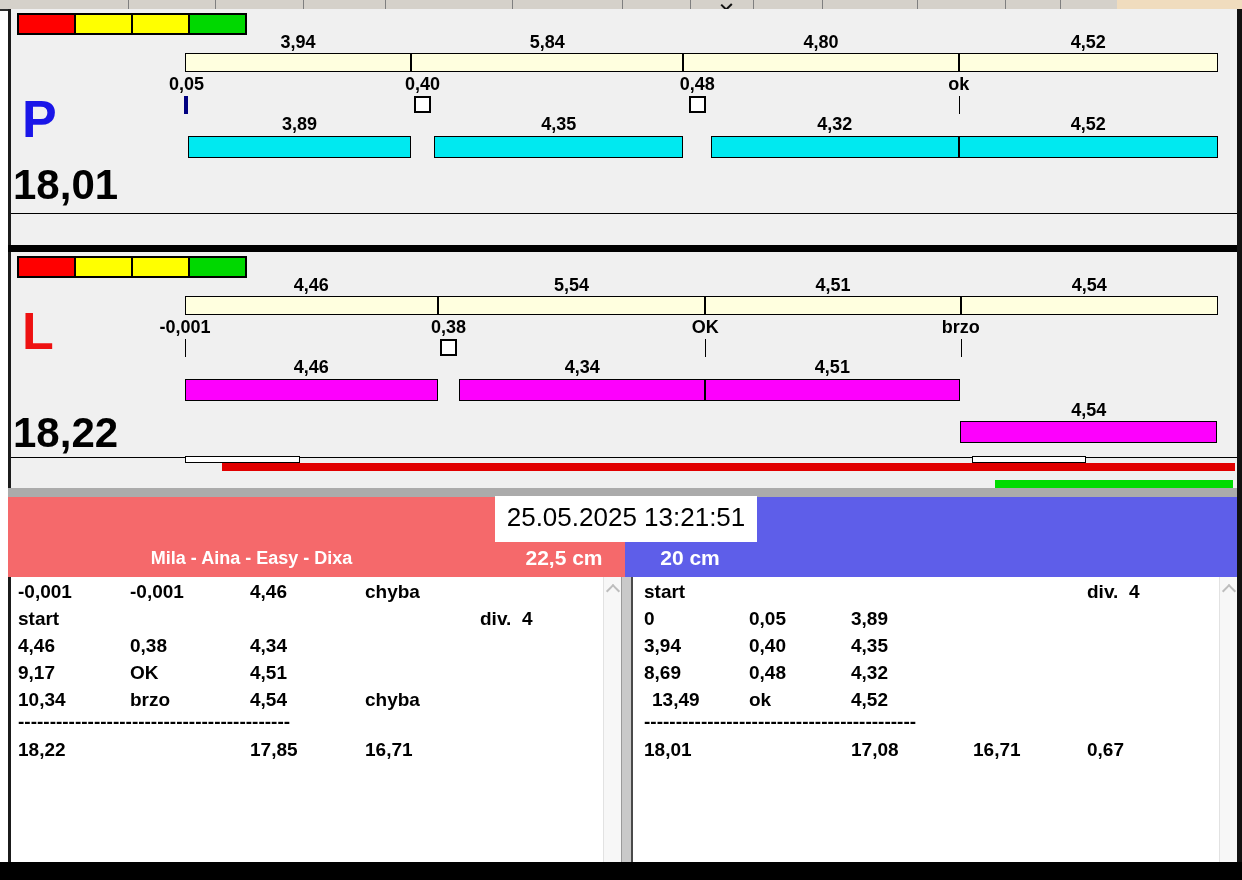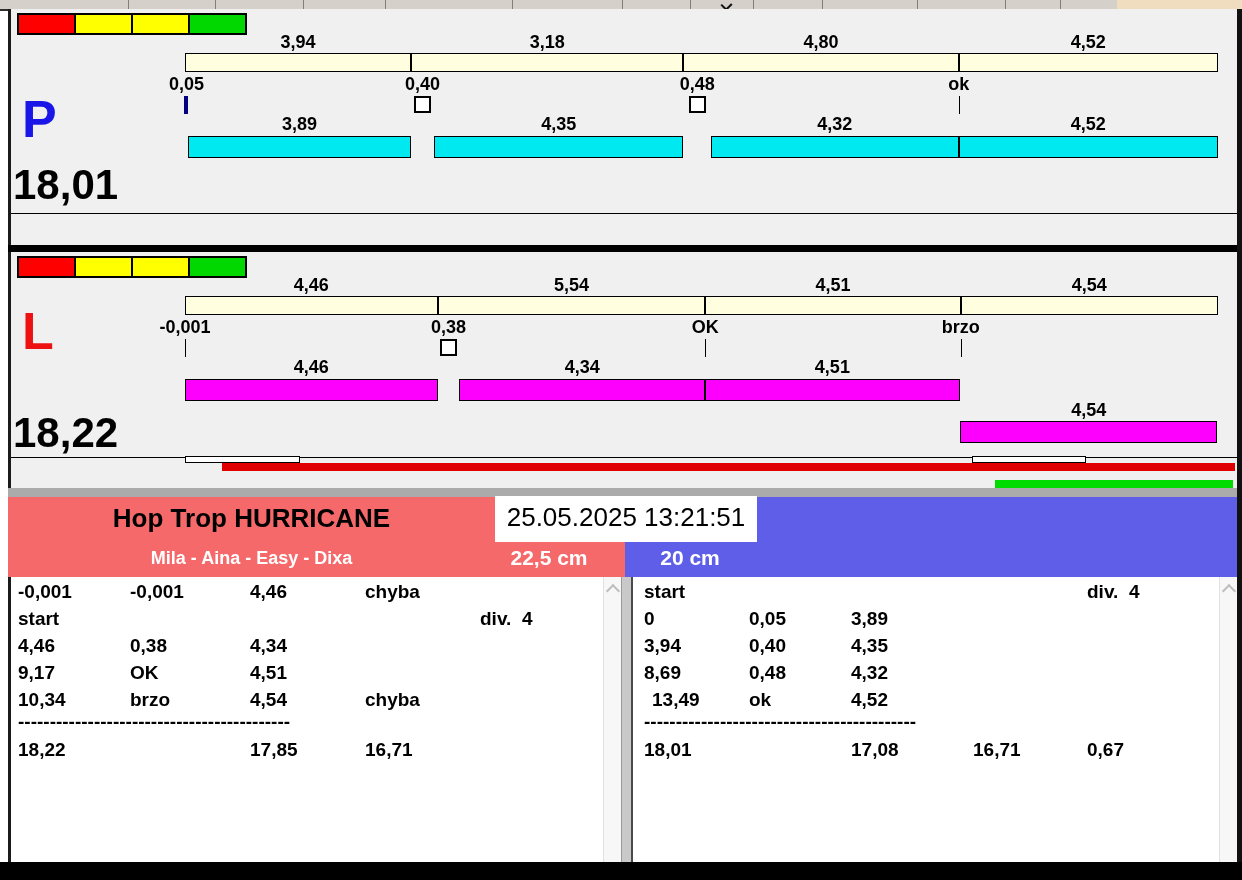--- a/index.html
+++ b/index.html
@@ -67,21 +67,21 @@
     <div class="abs lane-letter" style="left: 11px; top: 84px; color: rgb(26, 22, 232);">P</div>
     <div class="abs lane-total" style="left:2px;top:155px;">18,01</div>
     <div class="abs panel-inner-line" style="top:204px;"></div>
   <div class="abs status-light" style="left: 6px; top: 4px; background: rgb(255, 0, 0);"></div>
       <div class="abs status-light" style="left: 63px; top: 4px; background: rgb(255, 255, 0);"></div>
       <div class="abs status-light" style="left: 120px; top: 4px; background: rgb(255, 255, 0);"></div>
       <div class="abs status-light" style="left: 177px; top: 4px; background: rgb(0, 216, 0);"></div>
       <div class="abs split-bar" style="left: 174px; top: 44px; width: 1033px;"></div>
       <div class="abs lane-lbl" style="left: 241.993px; top: 23px; width: 90px;">3,94</div>
       <div class="abs split-tick" style="left: 398.987px; top: 44px; height: 19px;"></div>
-      <div class="abs lane-lbl" style="left: 491.21px; top: 23px; width: 90px;">3,18</div>
+      <div class="abs lane-lbl" style="left: 491.21px; top: 23px; width: 90px;">5,84</div>
       <div class="abs split-tick" style="left: 671.433px; top: 44px; height: 19px;"></div>
       <div class="abs lane-lbl" style="left: 765.089px; top: 23px; width: 90px; text-align: center;">4,80</div>
       <div class="abs split-tick" style="left: 946.746px; top: 44px; height: 19px;"></div>
       <div class="abs lane-lbl" style="left: 1032.37px; top: 23px; width: 90px;">4,52</div>
       <div class="abs lane-lbl" style="left: 130.434px; top: 65px; width: 90px;">0,05</div>
       <div class="abs mark-navy" style="left: 173.434px; top: 87px;"></div>
       <div class="abs lane-lbl" style="left: 366.458px; top: 65px; width: 90px;">0,40</div>
       <div class="abs mark-box" style="left: 403.458px; top: 87px;"></div>
       <div class="abs lane-lbl" style="left: 641.198px; top: 65px; width: 90px;">0,48</div>
       <div class="abs mark-box" style="left: 678.198px; top: 87px;"></div>
@@ -134,23 +134,22 @@
       <div class="abs dog-bar" style="left: 949.175px; top: 169px; width: 257.258px; background: rgb(253, 0, 253);"></div>
       <div class="abs ov-bar" style="left: 174px; top: 204px; width: 115px; height: 7px; background: rgb(255, 255, 255); border: 1px solid rgb(0, 0, 0);"></div>
       <div class="abs ov-bar" style="left: 961px; top: 204px; width: 114px; height: 7px; background: rgb(255, 255, 255); border: 1px solid rgb(0, 0, 0);"></div>
       <div class="abs ov-bar" style="left: 211px; top: 211px; width: 1013px; height: 8px; background: rgb(225, 0, 0); border: none;"></div>
       <div class="abs ov-bar" style="left: 984px; top: 228px; width: 238px; height: 8px; background: rgb(0, 220, 0); border: none;"></div>
     </div>
 
   <div class="abs gray-band"></div>
 
   <div class="abs hdr" style="left: 8px; width: 617px; background: rgb(245, 105, 107);" id="hdr-left">
-    <div class="abs hdr-title" style="left:0;top:6px;width:487px;">Hop Trop HURRICANE</div>
     <div class="abs hdr-sub" style="left:0;top:51px;width:487px;">Mila - Aina - Easy - Dixa</div>
-    <div class="abs hdr-cm" style="left:481px;top:49px;width:120px;">22,5 cm</div>
+    <div class="abs hdr-cm" style="left:496px;top:49px;width:120px;">22,5 cm</div>
   </div>
 
   <div class="abs hdr" style="left: 625px; width: 612px; background: rgb(94, 94, 233);" id="hdr-right">
     <div class="abs hdr-cm" style="left:15px;top:49px;width:100px;">20 cm</div>
   </div>
 
   <div class="abs ts-box">25.05.2025 13:21:51</div>
 
   <div class="abs table table-left" id="table-left">
     <div class="scrollzone">

